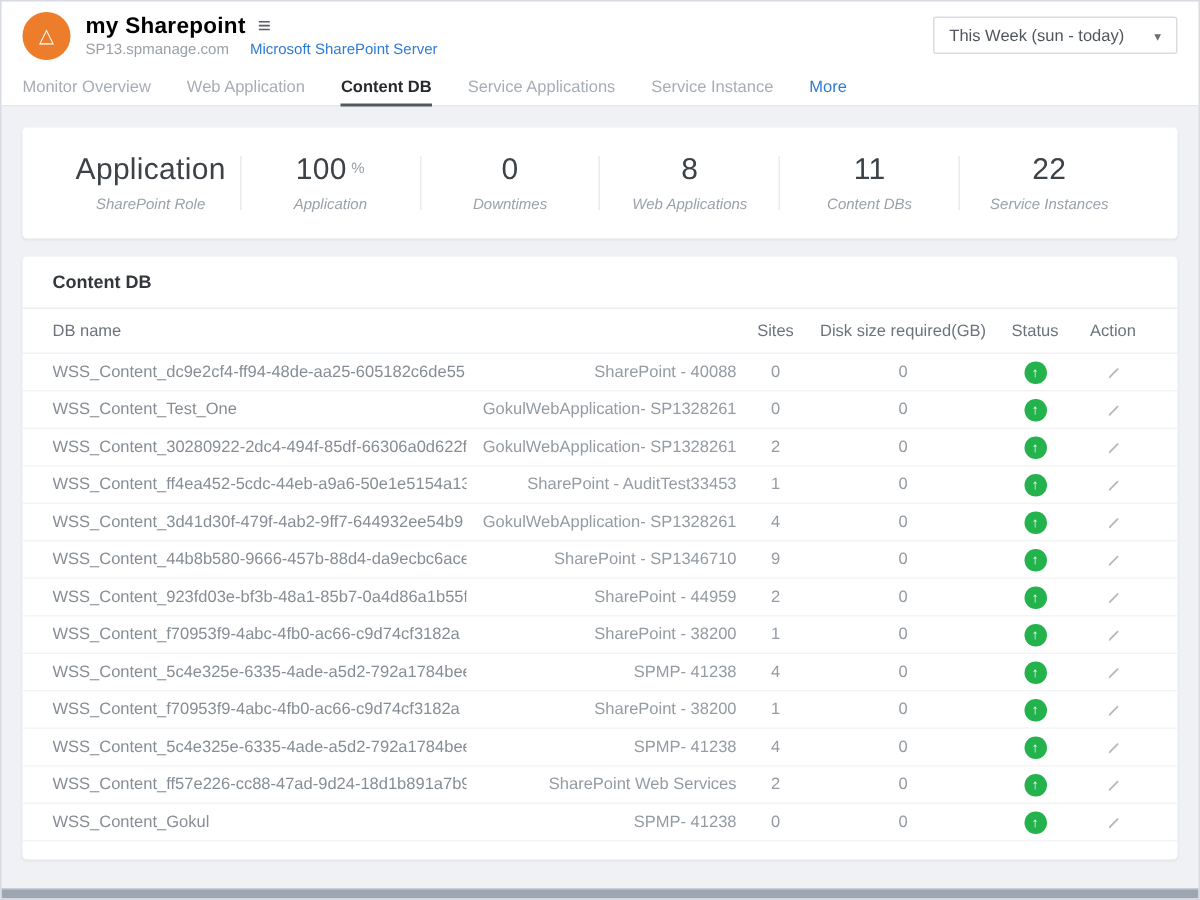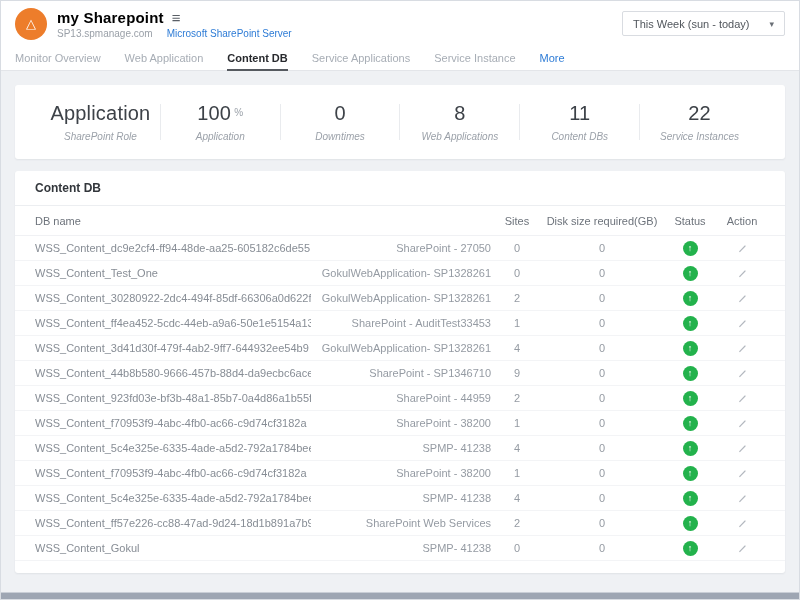--- a/index.html
+++ b/index.html
@@ -159,21 +159,21 @@
       <div class="thead">
         <div class="c-db">DB name</div>
         <div class="c-sites">Sites</div>
         <div class="c-disk">Disk size required(GB)</div>
         <div class="c-status">Status</div>
         <div class="c-action">Action</div>
       </div>
       <div>
   <div class="trow">
     <div class="c-db">WSS_Content_dc9e2cf4-ff94-48de-aa25-605182c6de55</div>
-    <div class="c-app">SharePoint - 27050</div>
+    <div class="c-app">SharePoint - 40088</div>
     <div class="c-sites">0</div>
     <div class="c-disk">0</div>
     <div class="c-status">
       <span class="status-badge">
         <span class="arrow">↑</span>
       </span>
     </div>
     <div class="c-action">
       <span class="pencil">
         <svg width="11" height="11" viewBox="0 0 12 12" aria-hidden="true">

